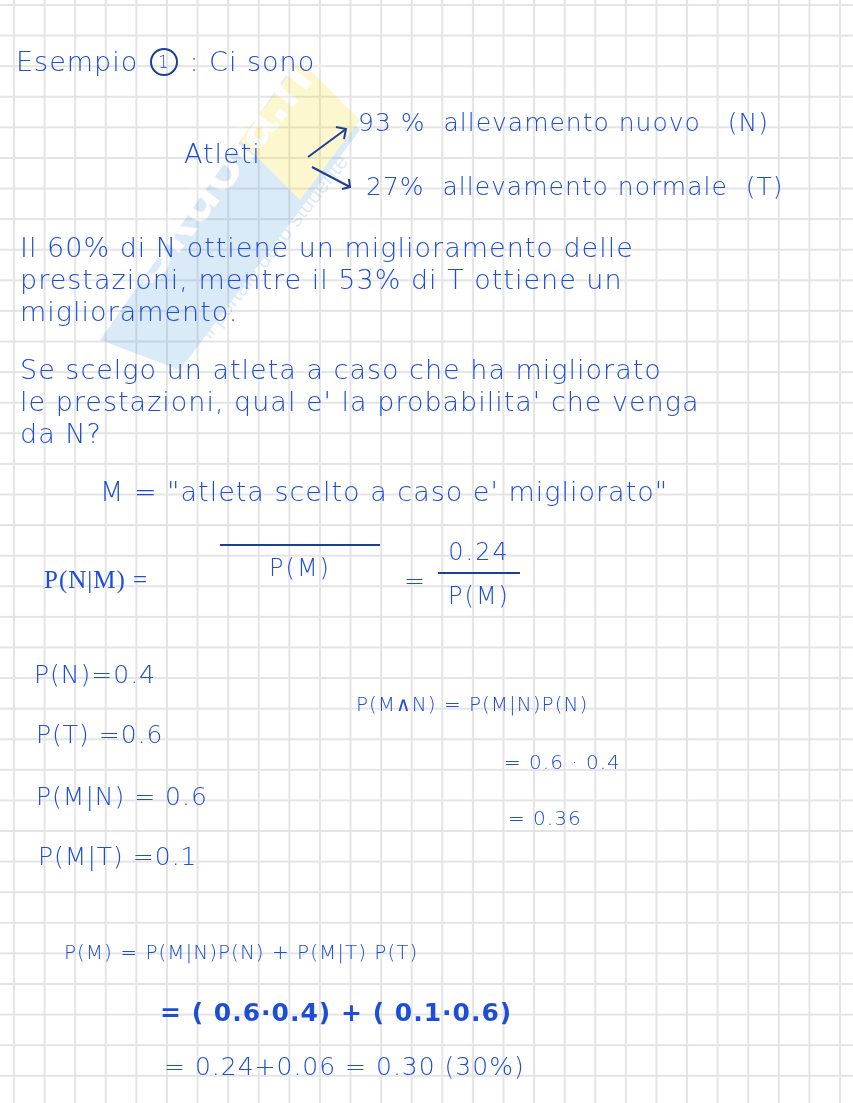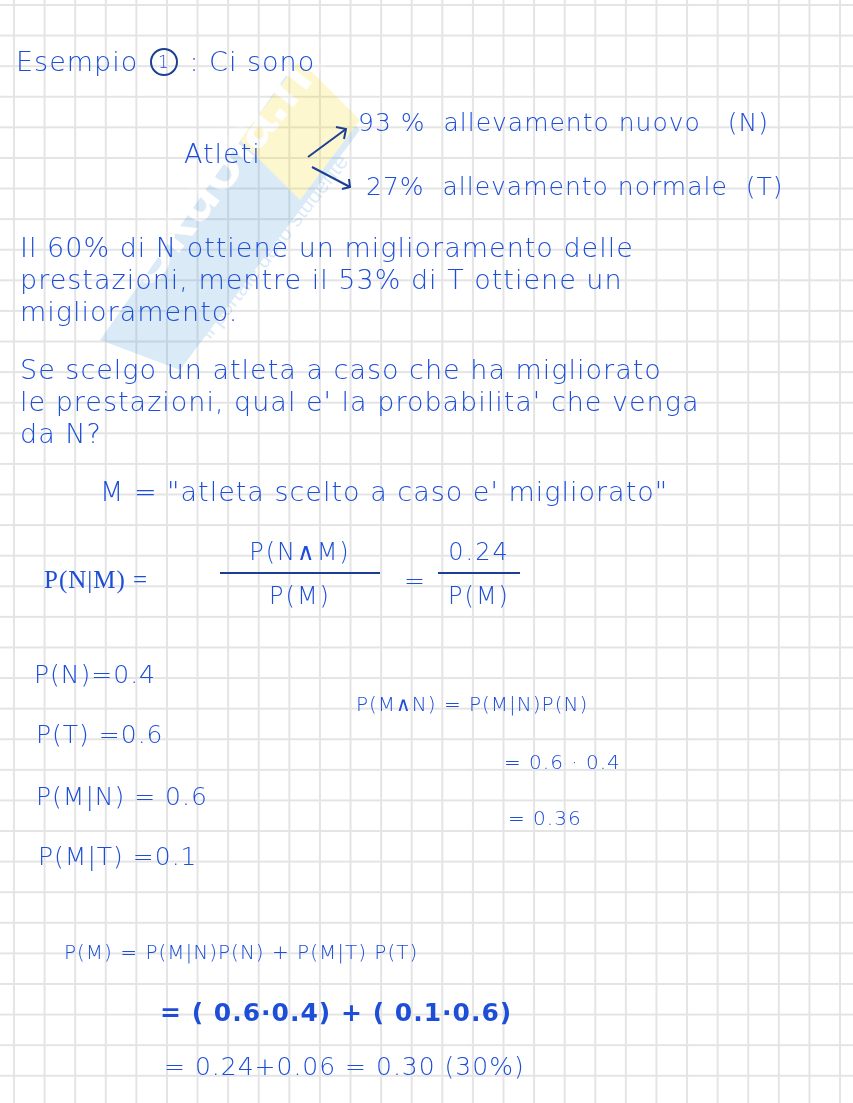--- a/index.html
+++ b/index.html
@@ -70,21 +70,20 @@
 <div class="ink t28" style="left:20px; top:296px;">miglioramento.</div>
 
 <div class="ink t28" style="left:20px; top:354px;">Se scelgo un atleta a caso che ha migliorato</div>
 <div class="ink t28" style="left:20px; top:386px;">le prestazioni, qual e' la probabilita' che venga</div>
 <div class="ink t28" style="left:20px; top:418px;">da N?</div>
 
 <div class="ink t28" style="left:100px; top:476px;">M = "atleta scelto a caso e' migliorato"</div>
 
 <div class="ink t26" style="left:44px; top:566px;font-family:Liberation Serif, serif;">P(N|M) =</div>
 <div class="frac ink" style="left:220px; top:538px; width:160px;">
-  <span class="num">P(N∧M)</span>
   <span class="bar"></span>
   <span class="den">P(M)</span>
 </div>
 <div class="ink t26" style="left:404px; top:566px;">=</div>
 <div class="frac ink" style="left:438px; top:538px; width:82px;">
   <span class="num">0.24</span>
   <span class="bar"></span>
   <span class="den">P(M)</span>
 </div>
 

